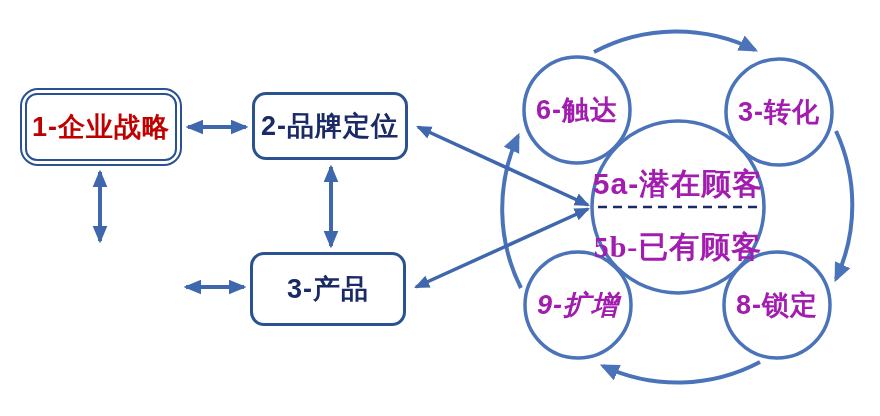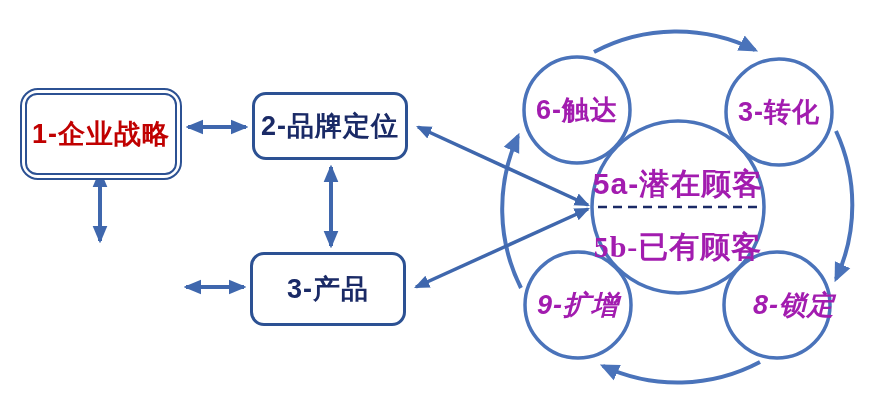--- a/index.html
+++ b/index.html
@@ -8,21 +8,21 @@
     font-family:"Liberation Sans","DejaVu Sans",sans-serif;overflow:hidden;
   }
   .stage svg{position:absolute;left:0;top:0;}
   .box{
     position:absolute;box-sizing:border-box;
     display:flex;align-items:center;justify-content:center;
     border:3px solid #2c5193;border-radius:14px;
     color:#1a2a66;font-weight:bold;font-size:27px;letter-spacing:1px;
     background:#ffffff;
   }
-  .box-strategy{left:20px;top:88px;width:162px;height:92px;border-width:2px;border-radius:18px;padding:3px;}
+  .box-strategy{left:20px;top:88px;width:162px;height:78px;border-width:2px;border-radius:18px;padding:3px;}
   .box-strategy-inner{
     box-sizing:border-box;width:100%;height:100%;
     border:2px solid #2c5193;border-radius:12px;
     display:flex;align-items:center;justify-content:center;
     color:#c00000;
   }
   .box-brand{left:252px;top:92px;width:156px;height:68px;}
   .box-supply{left:20px;top:247px;width:160px;height:76px;}
   .box-product{left:250px;top:252px;width:156px;height:74px;}
   .circle-label{
@@ -87,17 +87,17 @@
   </div>
 
 
   <div class="box box-product">
     <span>3-产品</span>
   </div>
 
   <div class="circle-label" style="left:577px;top:110px;">6-触达</div>
   <div class="circle-label" style="left:779px;top:112px;">3-转化</div>
   <div class="circle-label" style="left:578px;top:305px;font-style:italic;">9-扩增</div>
-  <div class="circle-label" style="left:794px;top:305px;font-style:italic;">8-锁定</div>
+  <div class="circle-label" style="left:777px;top:305px;">8-锁定</div>
   <div class="circle-label center-label" style="left:678px;top:184px;">5a-潜在顾客</div>
   <div class="circle-label center-label" style="left:678px;top:247px;font-family:Liberation Serif, serif;">5b-已有顾客</div>
 
 </div>
 
 </body></html>

